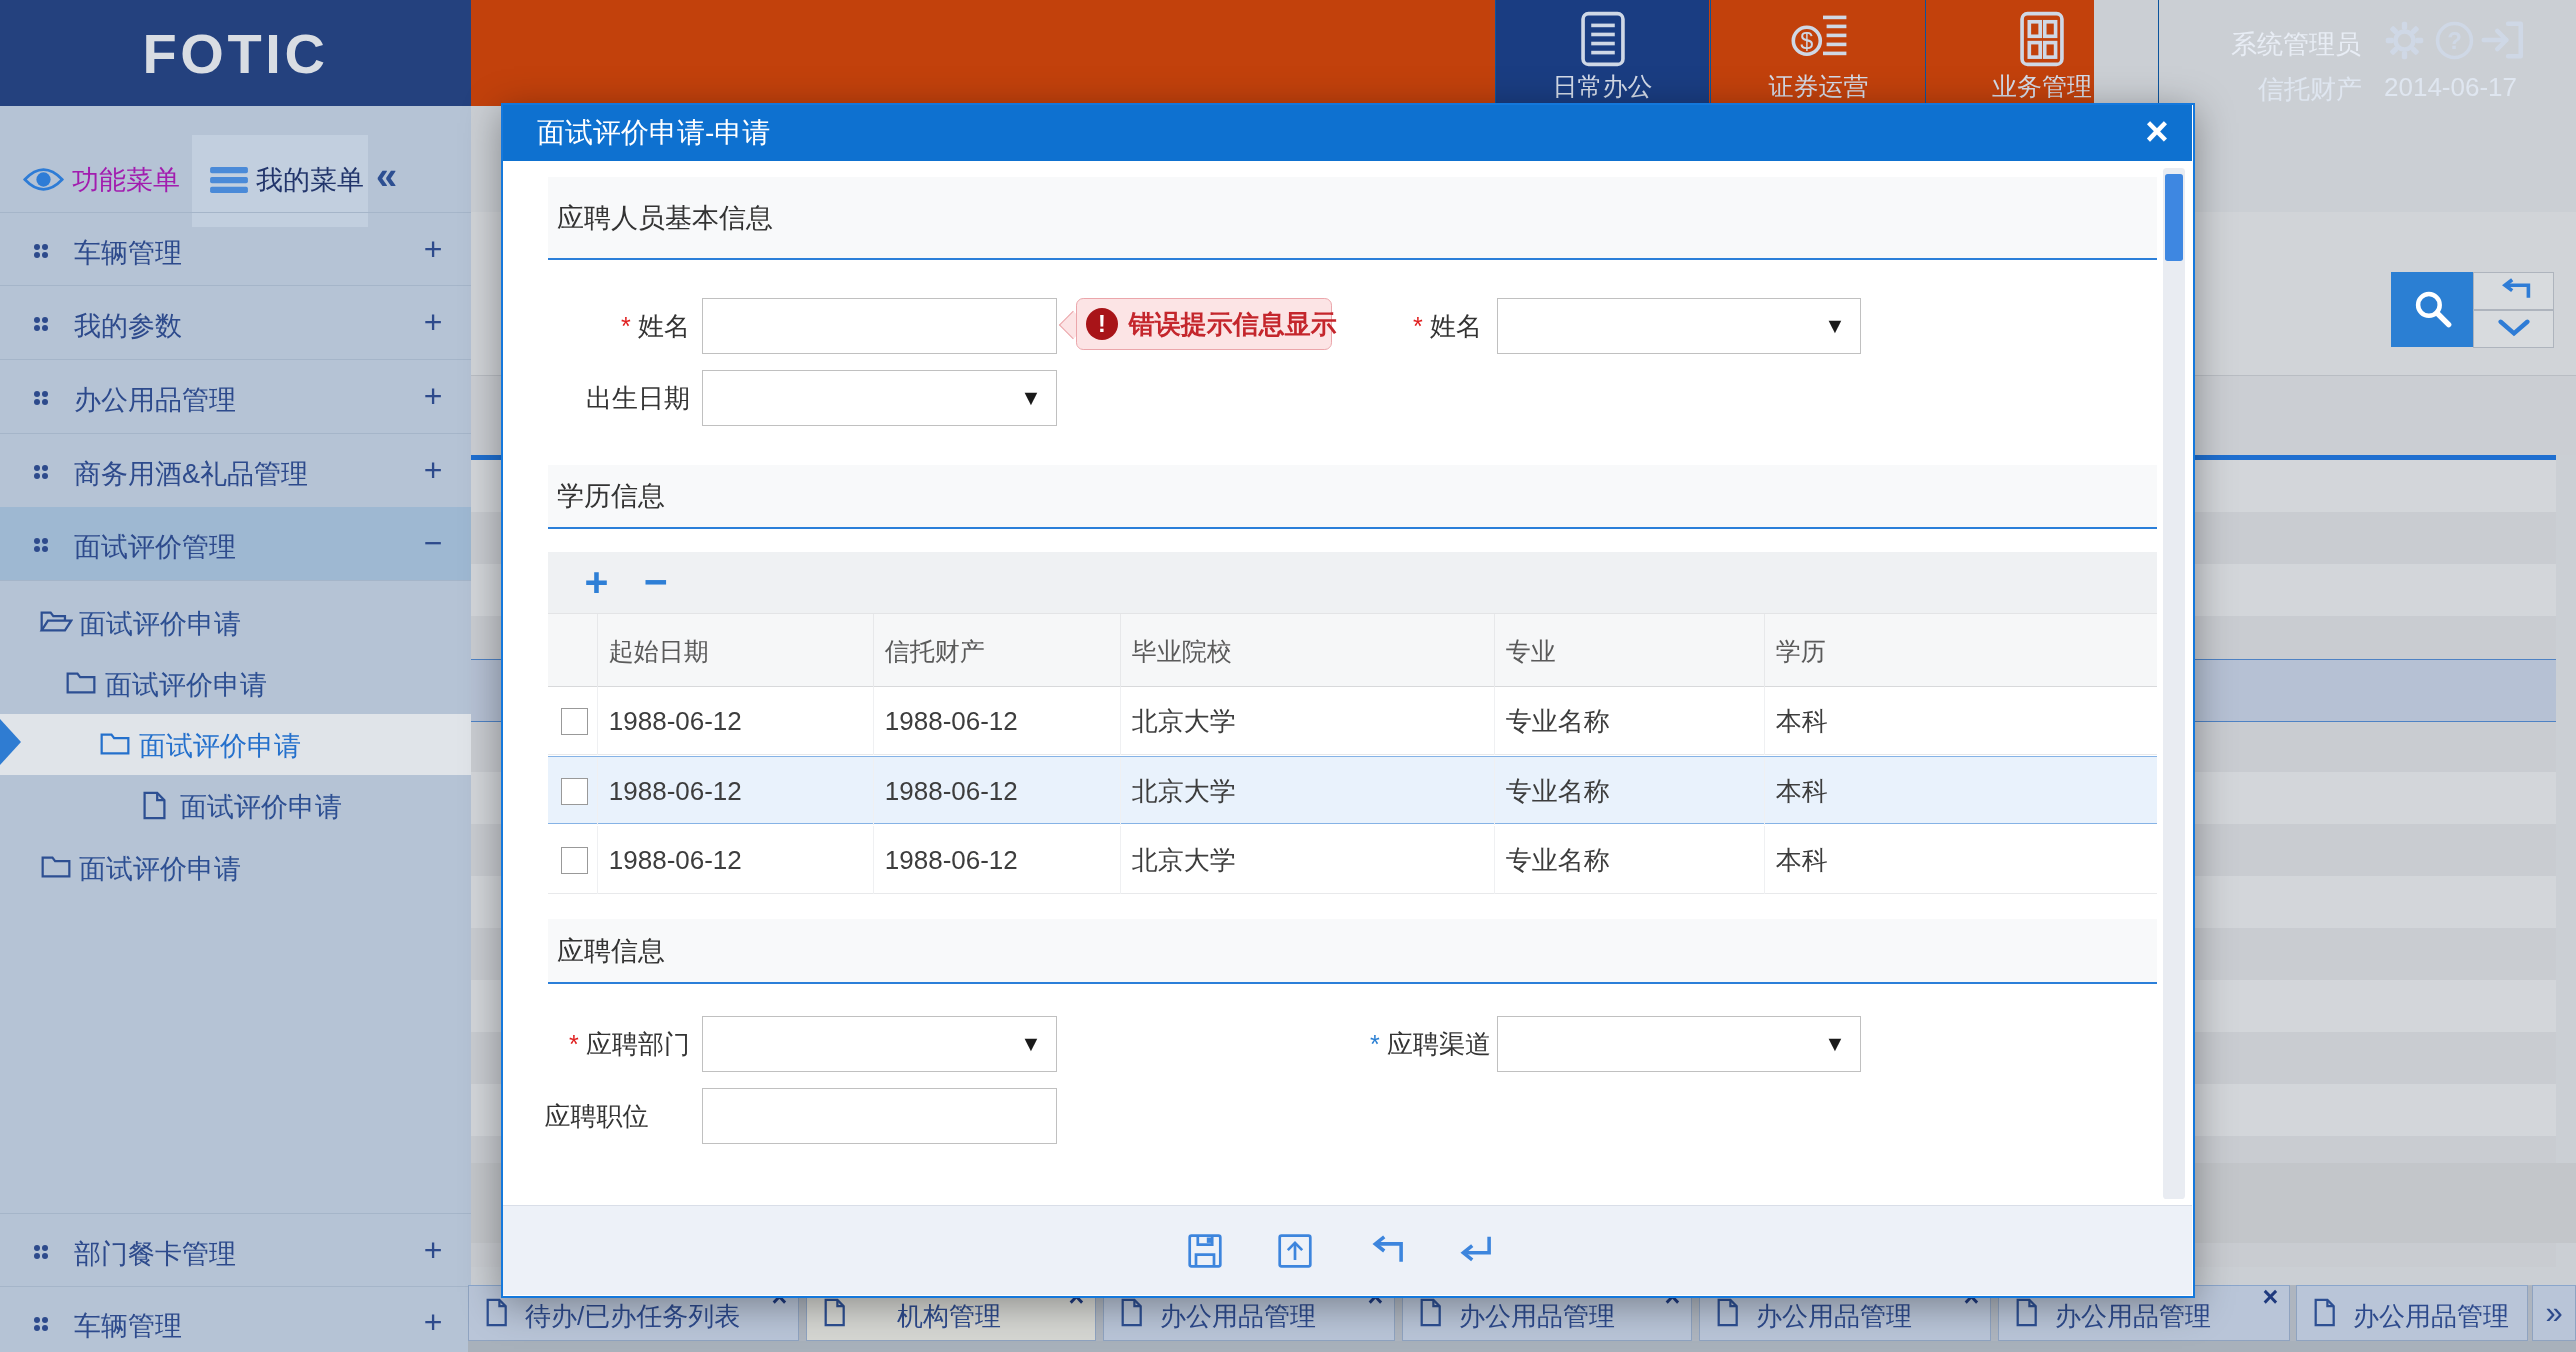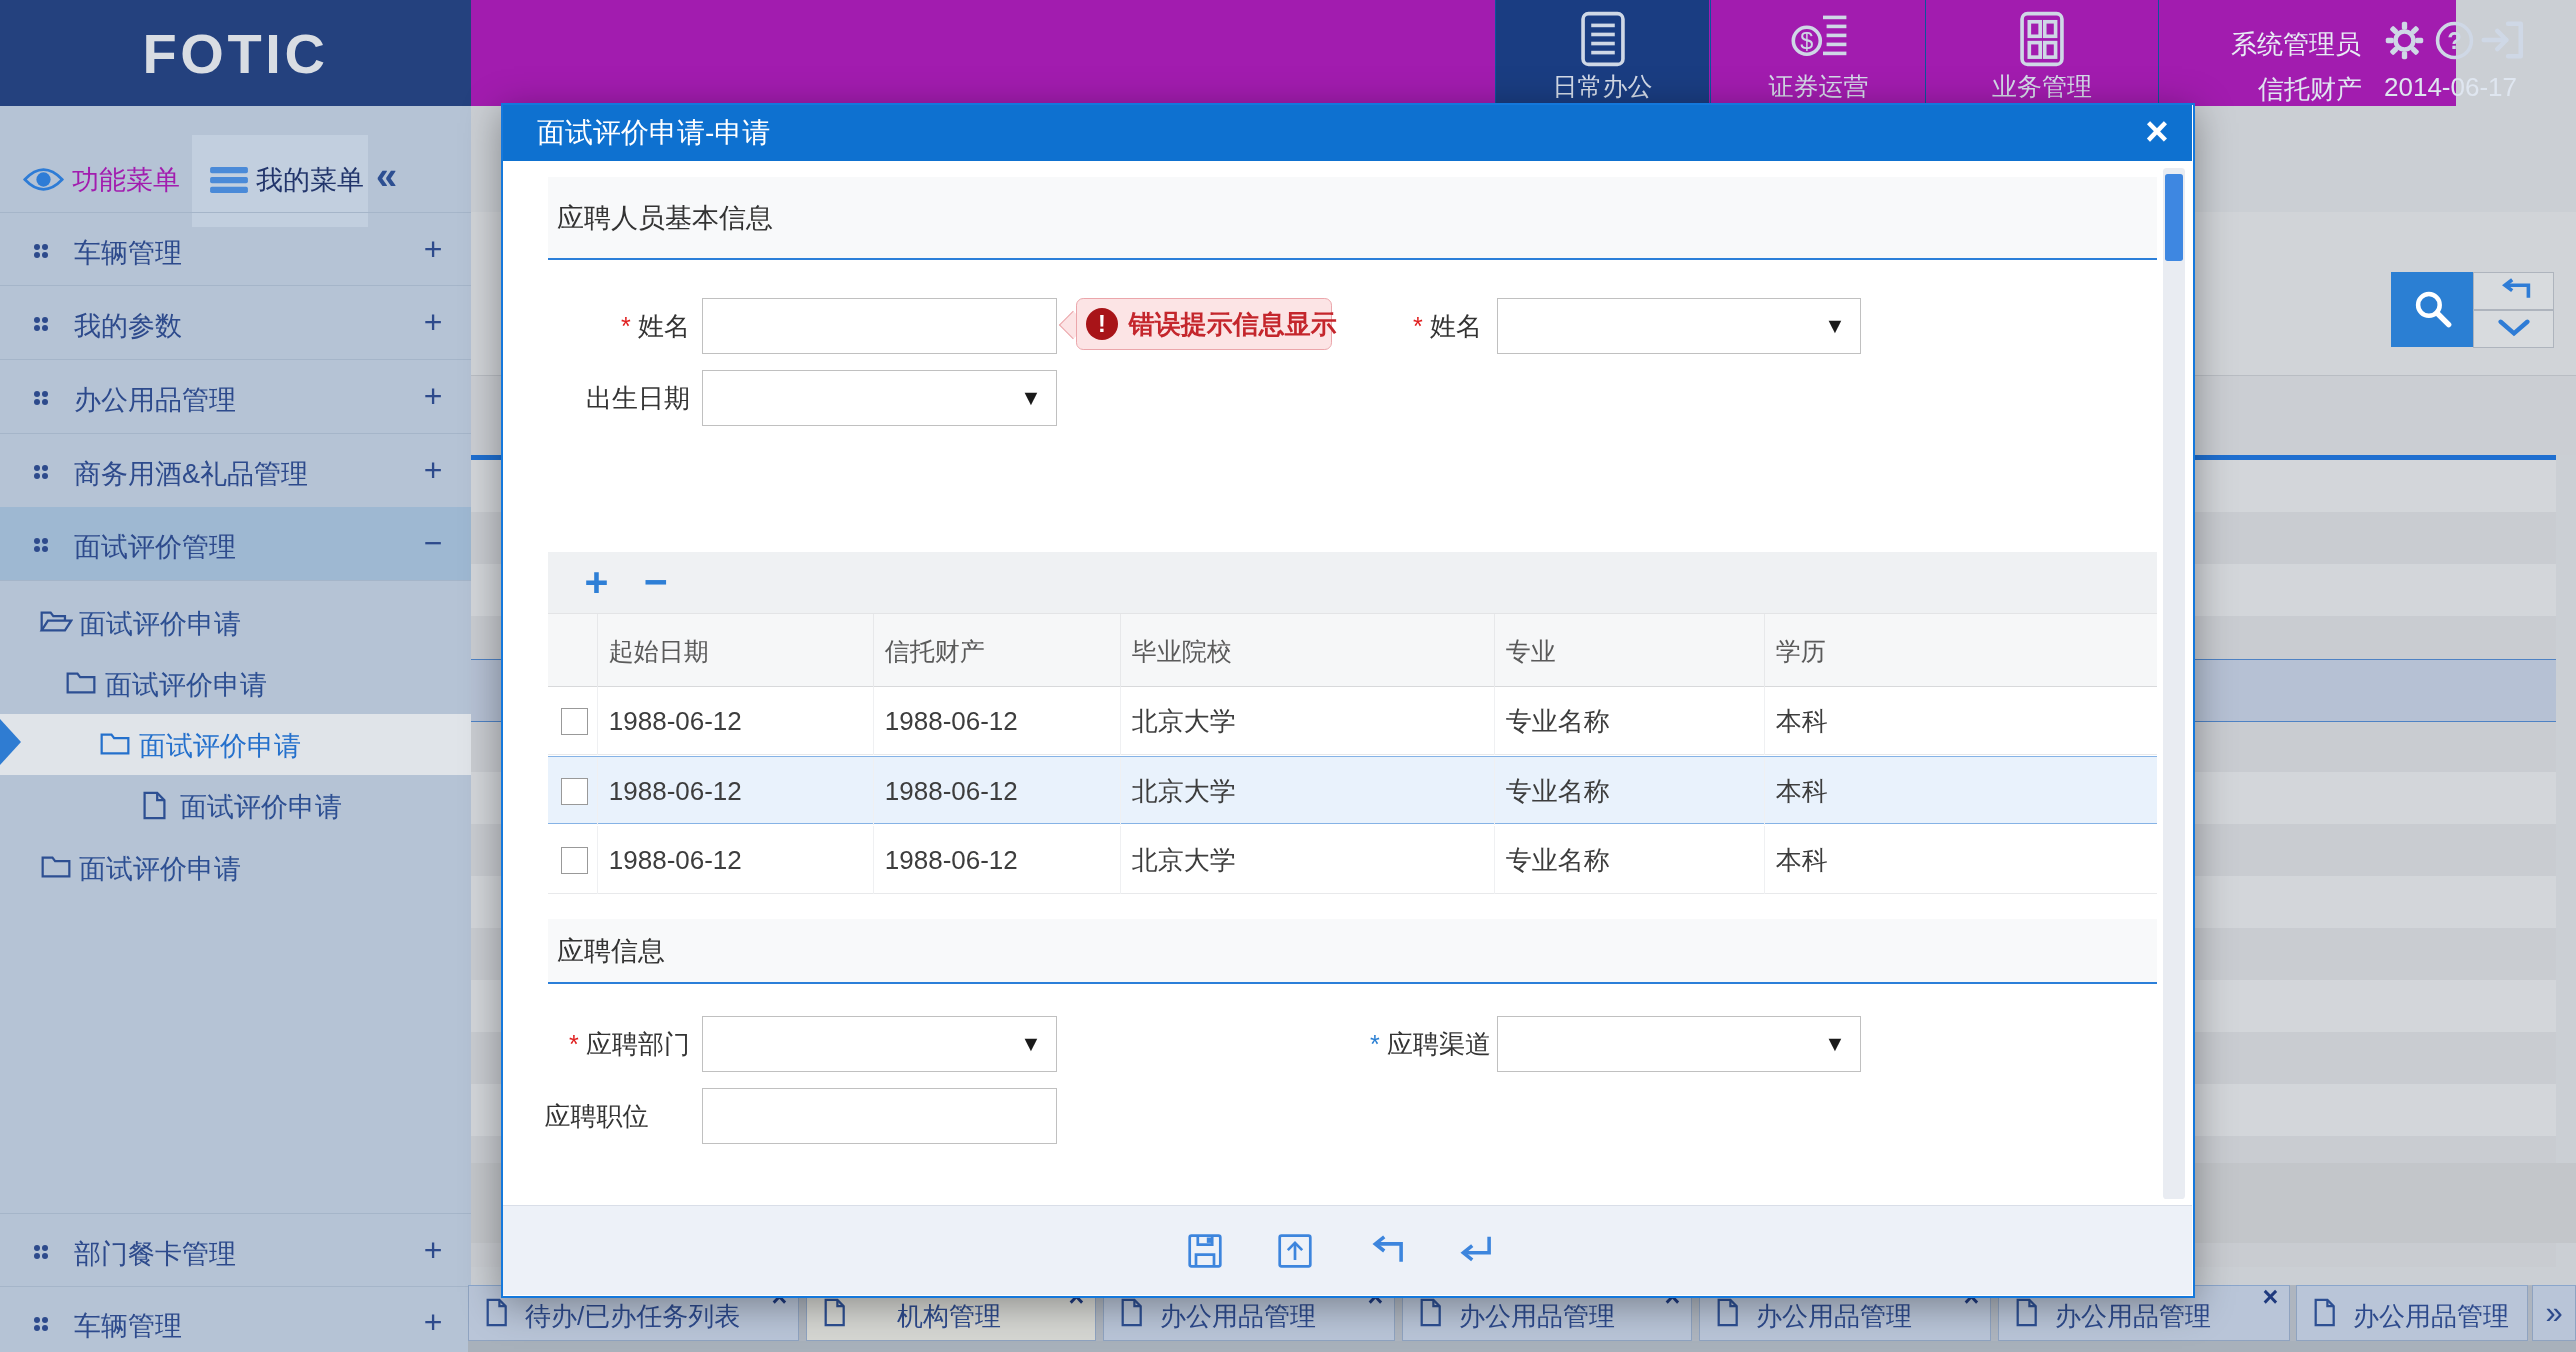--- a/index.html
+++ b/index.html
@@ -3,21 +3,21 @@
 <meta charset="utf-8">
 <style>
   html,body{margin:0;padding:0;background:#808archive0;}
   body{background:#888;}
   *{box-sizing:border-box;}
   #root{position:relative;width:2576px;height:1352px;overflow:hidden;
         font-family:"Liberation Sans","DejaVu Sans",sans-serif;background:#cbcfd4;}
   .abs{position:absolute;}
 
   
-  .hdr{position:absolute;left:0;top:0;width:2456px;height:106px;background:#a21caf;z-index:3;}
+  .hdr{position:absolute;left:0;top:0;width:2094px;height:106px;background:#c2410c;z-index:3;}
   .hdr-logo{position:absolute;left:0;top:0;width:471px;height:106px;background:#24417e;
             display:flex;align-items:center;justify-content:center;}
   .logo-txt{color:#d9dde3;font-size:56px;font-weight:800;letter-spacing:3.6px;font-style:normal;}
   .nav-item{position:absolute;top:0;height:106px;display:flex;flex-direction:column;align-items:center;
             border-left:0.9px solid #0c549c;}
   .nav-item .nicon{margin-top:9px;height:59px;display:flex;align-items:center;}
   .nav-label{color:#d4dbe8;font-size:25px;margin-top:1.8px;}
   .nav-active{background:#1a3d82;}
   .usr-name{position:absolute;left:2168px;top:27px;width:193px;text-align:right;color:#e8edf5;font-size:26px;}
   .usr-org{position:absolute;left:2218px;top:72px;width:144px;text-align:right;color:#dfe6f0;font-size:26px;}
@@ -455,20 +455,21 @@
       <span class="caret">▼</span>
     </div>
 
     <div class="flabel" style="left:18px;top:265px;width:169px;">
       <span>出生日期</span>
     </div>
     <div class="sel" style="left:199px;top:265px;width:355px;">
       <span class="caret">▼</span>
     </div>
 
+    <div class="secband" style="top:360px;height:64px;">学历信息</div>
 
     <div class="gridbar">
       <span class="gbtn" style="left:23.4px;">+</span>
       <span class="gbtn" style="left:83px;">−</span>
     </div>
 
     <div class="thead">
       <span class="thc" style="left:0;width:49px;border-left:none;"></span>
       <span class="thc" style="left:49px;width:275px;">起始日期</span>
       <span class="thc" style="left:325px;width:247px;">信托财产</span>

